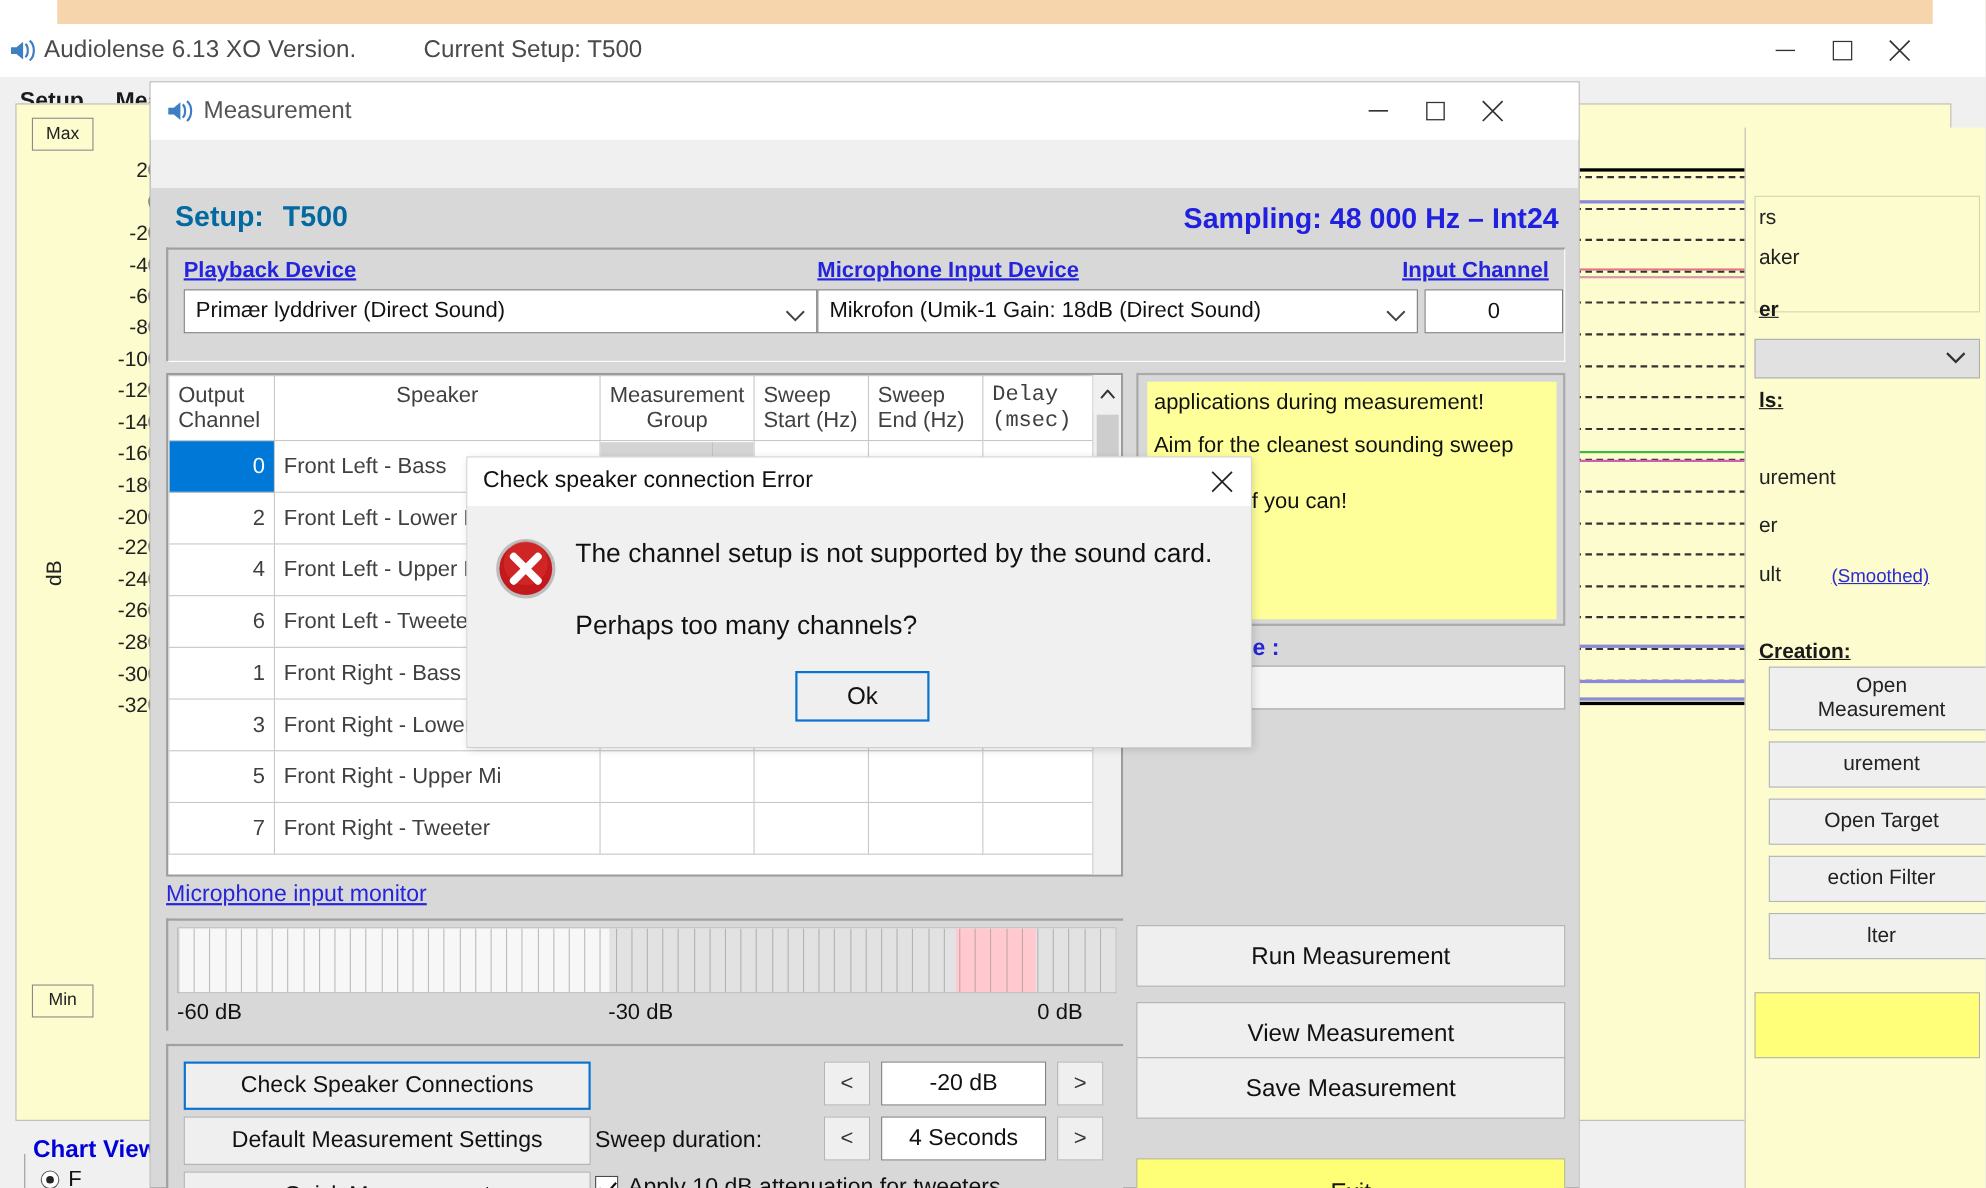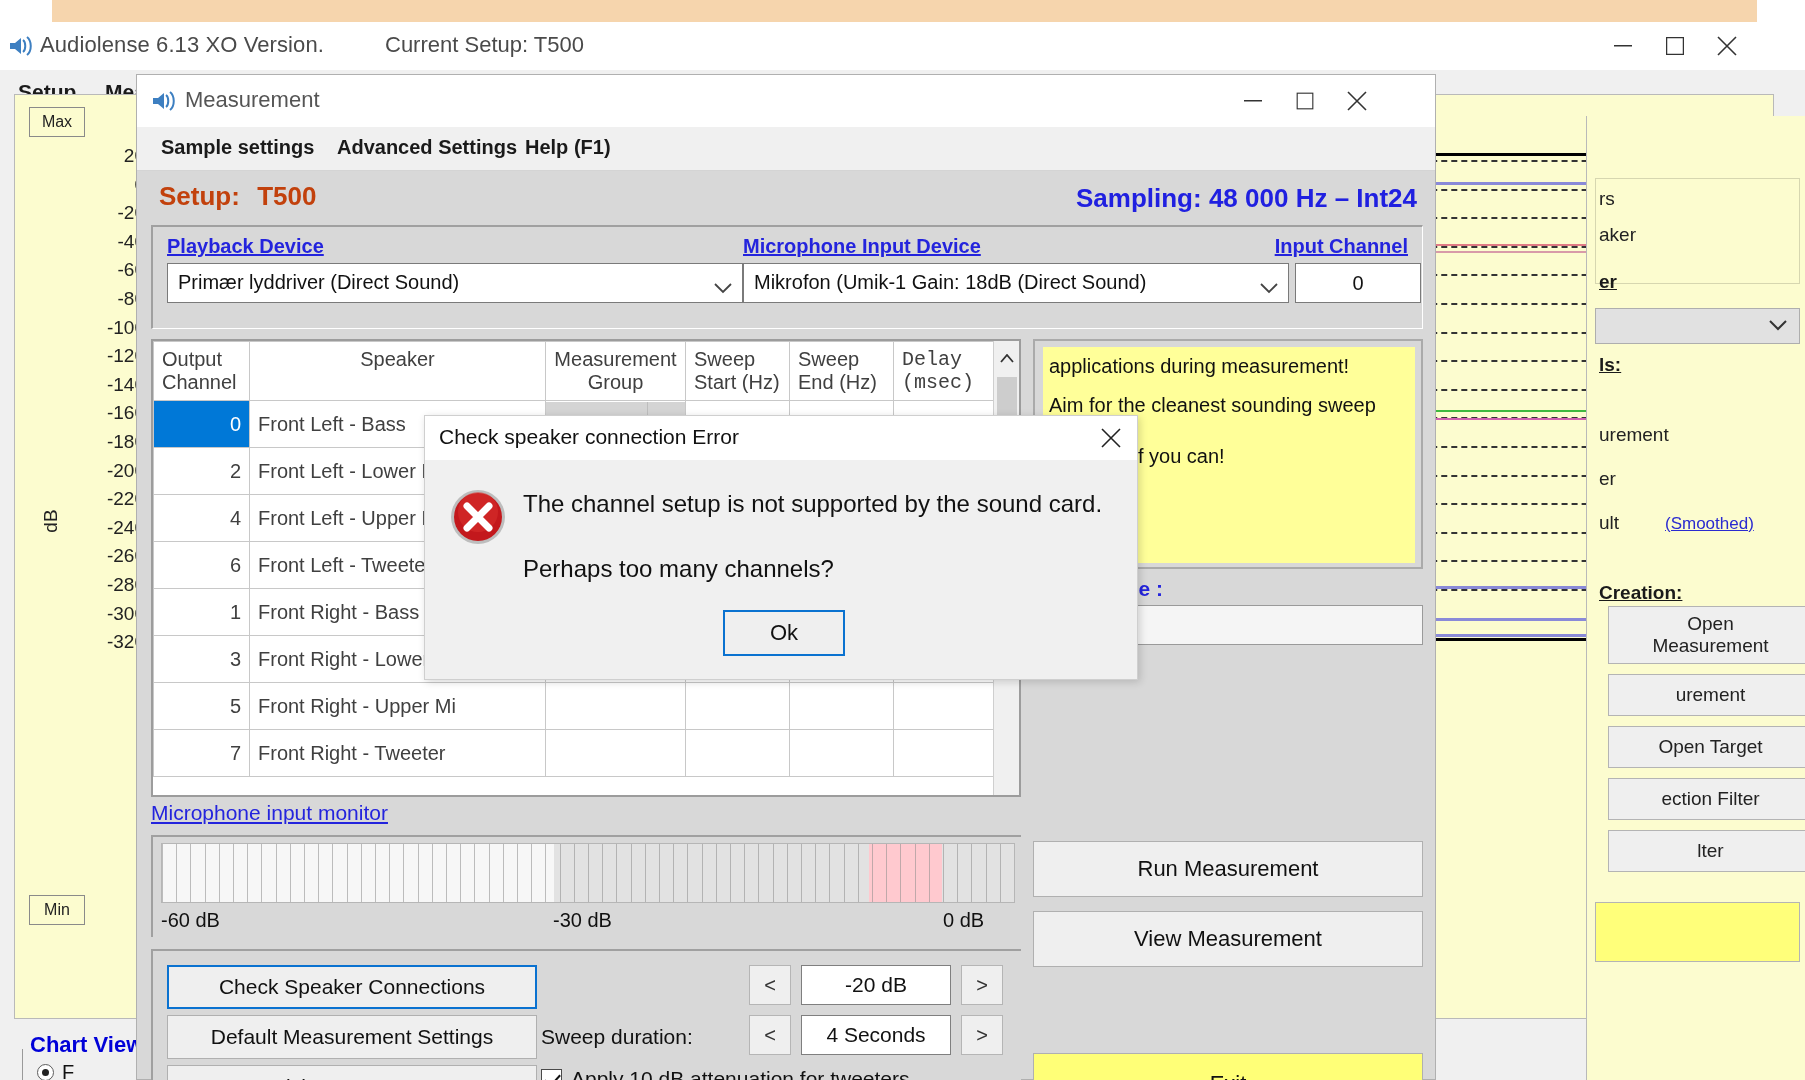--- a/index.html
+++ b/index.html
@@ -157,21 +157,21 @@
 
   .meas-menubar {
     position:absolute; left:0; top:52px; width:1298px; height:44px; background:#f0f0f0;
     border-bottom:1px solid #d4d4d4;
   }
   .meas-menu-item { position:absolute; top:9px; font-size:20px; font-weight:bold; color:#1a1a1a; }
 
   .meas-body {
     position:absolute; left:0; top:96px; width:1298px; height:908px; background:#d8d8d8;
   }
-  .setup-line { position:absolute; left:22px; top:10px; font-size:26px; font-weight:bold; color:#c2410c;text-align:center; }
+  .setup-line { position:absolute; left:22px; top:10px; font-size:26px; font-weight:bold; color:#0369a1;text-align:center; }
   .sampling-line { position:absolute; right:18px; top:12px; font-size:26px; font-weight:bold; color:#2020e0; }
 
   .devrow {
     position:absolute; left:14px; top:54px; width:1272px; height:104px;
     background:#d8d8d8; border-top:2px solid #a0a0a0; border-left:2px solid #a0a0a0;
     border-right:1px solid #fff; border-bottom:1px solid #fff;
   }
   .dev-label {
     position:absolute; font-size:20px; font-weight:bold; color:#2424dd; text-decoration:underline;
   }
@@ -486,25 +486,20 @@
           <rect x="0.5" y="0.5" width="16" height="16" fill="none" stroke="#333" stroke-width="1.5"></rect>
         </svg>
     </div>
     <div class="mwbtn" style="right:52px">
       <svg width="20" height="20">
           <path d="M1 1 L19 19 M19 1 L1 19" stroke="#333" stroke-width="1.6"></path>
         </svg>
     </div>
   </div>
 
-  <div class="meas-menubar">
-    <span class="meas-menu-item" style="left:24px">Sample settings</span>
-    <span class="meas-menu-item" style="left:200px">Advanced Settings</span>
-    <span class="meas-menu-item" style="left:388px">Help (F1)</span>
-  </div>
 
   <div class="meas-body">
 
     <div class="setup-line">
       <span>Setup:</span>
       <span style="margin-left:10px">T500</span>
     </div>
     <div class="sampling-line">Sampling: 48 000 Hz – Int24</div>
 
     <div class="devrow">
@@ -662,20 +657,21 @@
           <div style="min-height: 12px;"></div>
           <div style="min-height: 12px;">with Asio if you can!</div>
         </div>
     </div>
 
     <div class="mname-label">ment Name :</div>
     <div class="mname-input">un 1538</div>
 
     <div class="act-btn" style="top:670px">Run Measurement</div>
     <div class="act-btn" style="top:740px">View Measurement</div>
+    <div class="act-btn" style="top:790px">Save Measurement</div>
     <div class="exit-btn">Exit</div>
 
     <div class="mic-link">Microphone input monitor</div>
     <div class="meter-frame">
       <div class="meter">
         <div class="left"></div>
         <div class="mid"></div>
         <div class="hot"></div>
         <div class="end"></div>
         <div class="ticks" id="meterticks">

